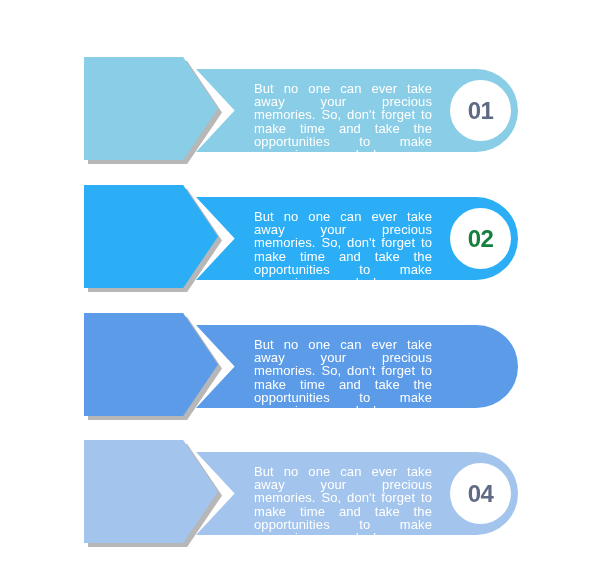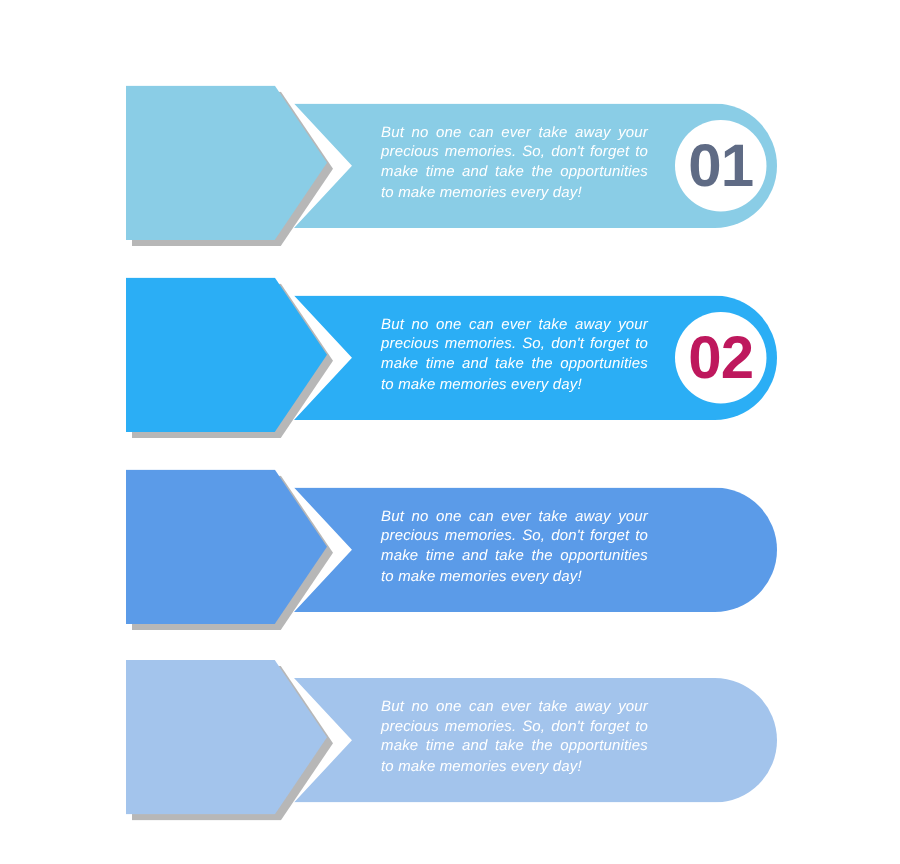--- a/index.html
+++ b/index.html
@@ -68,42 +68,41 @@
     clip-path: polygon(0 0, 100% 0, 100% 100%, 0 100%, 12% 50%);
   }
 
   
   .bar-text {
     position: absolute;
     left: 58px;
     top: 13px;
     width: 178px;
     color: #ffffff;
-    font-size: 10px;
+    font-size: 13px;
     line-height: 13.2px;
     text-align: justify;
     letter-spacing: 0.1px;
-    font-style: italic;
   }
 
   
   .circle {
     position: absolute;
     left: 254px;
     top: 11px;
     width: 61px;
     height: 61px;
     border-radius: 50%;
     background: #ffffff;
     display: flex;
     align-items: center;
     justify-content: center;
   }
   .circle-num {
-    font-size: 40px;
+    font-size: 24px;
     font-weight: bold;
     letter-spacing: -0.5px;
     line-height: 1;
   }
 </style>
 </head>
 <body style="background: rgb(255, 255, 255);">
 
 <div id="infographic">
 
@@ -119,36 +118,39 @@
     </div>
   </div>
 
   <div class="row" style="top:185px;">
     <div class="block-shadow" style="background: rgb(183, 183, 183);"></div>
     <div class="block" style="background: rgb(43, 174, 245);"></div>
     <div class="bar-wrap">
       <div class="bar" style="background: rgb(43, 174, 245);"></div>
       <div class="bar-text">But no one can ever take away your precious memories. So, don't forget to make time and take the opportunities to make memories every day!</div>
       <div class="circle">
-        <span class="circle-num" style="color: #be185d;">02</span>
+        <span class="circle-num" style="color: #15803d;">02</span>
       </div>
     </div>
   </div>
 
   <div class="row" style="top:313px;">
     <div class="block-shadow" style="background: rgb(183, 183, 183);"></div>
     <div class="block" style="background: rgb(91, 155, 232);"></div>
     <div class="bar-wrap">
       <div class="bar" style="background: rgb(91, 155, 232);"></div>
       <div class="bar-text">But no one can ever take away your precious memories. So, don't forget to make time and take the opportunities to make memories every day!</div>
     </div>
   </div>
 
   <div class="row" style="top:440px;">
     <div class="block-shadow" style="background: rgb(183, 183, 183);"></div>
     <div class="block" style="background: rgb(163, 196, 236);"></div>
     <div class="bar-wrap">
       <div class="bar" style="background: rgb(163, 196, 236);"></div>
       <div class="bar-text">But no one can ever take away your precious memories. So, don't forget to make time and take the opportunities to make memories every day!</div>
+      <div class="circle">
+        <span class="circle-num" style="color: rgb(95, 107, 133);">04</span>
+      </div>
     </div>
   </div>
 
 </div>
 
 </body></html>

